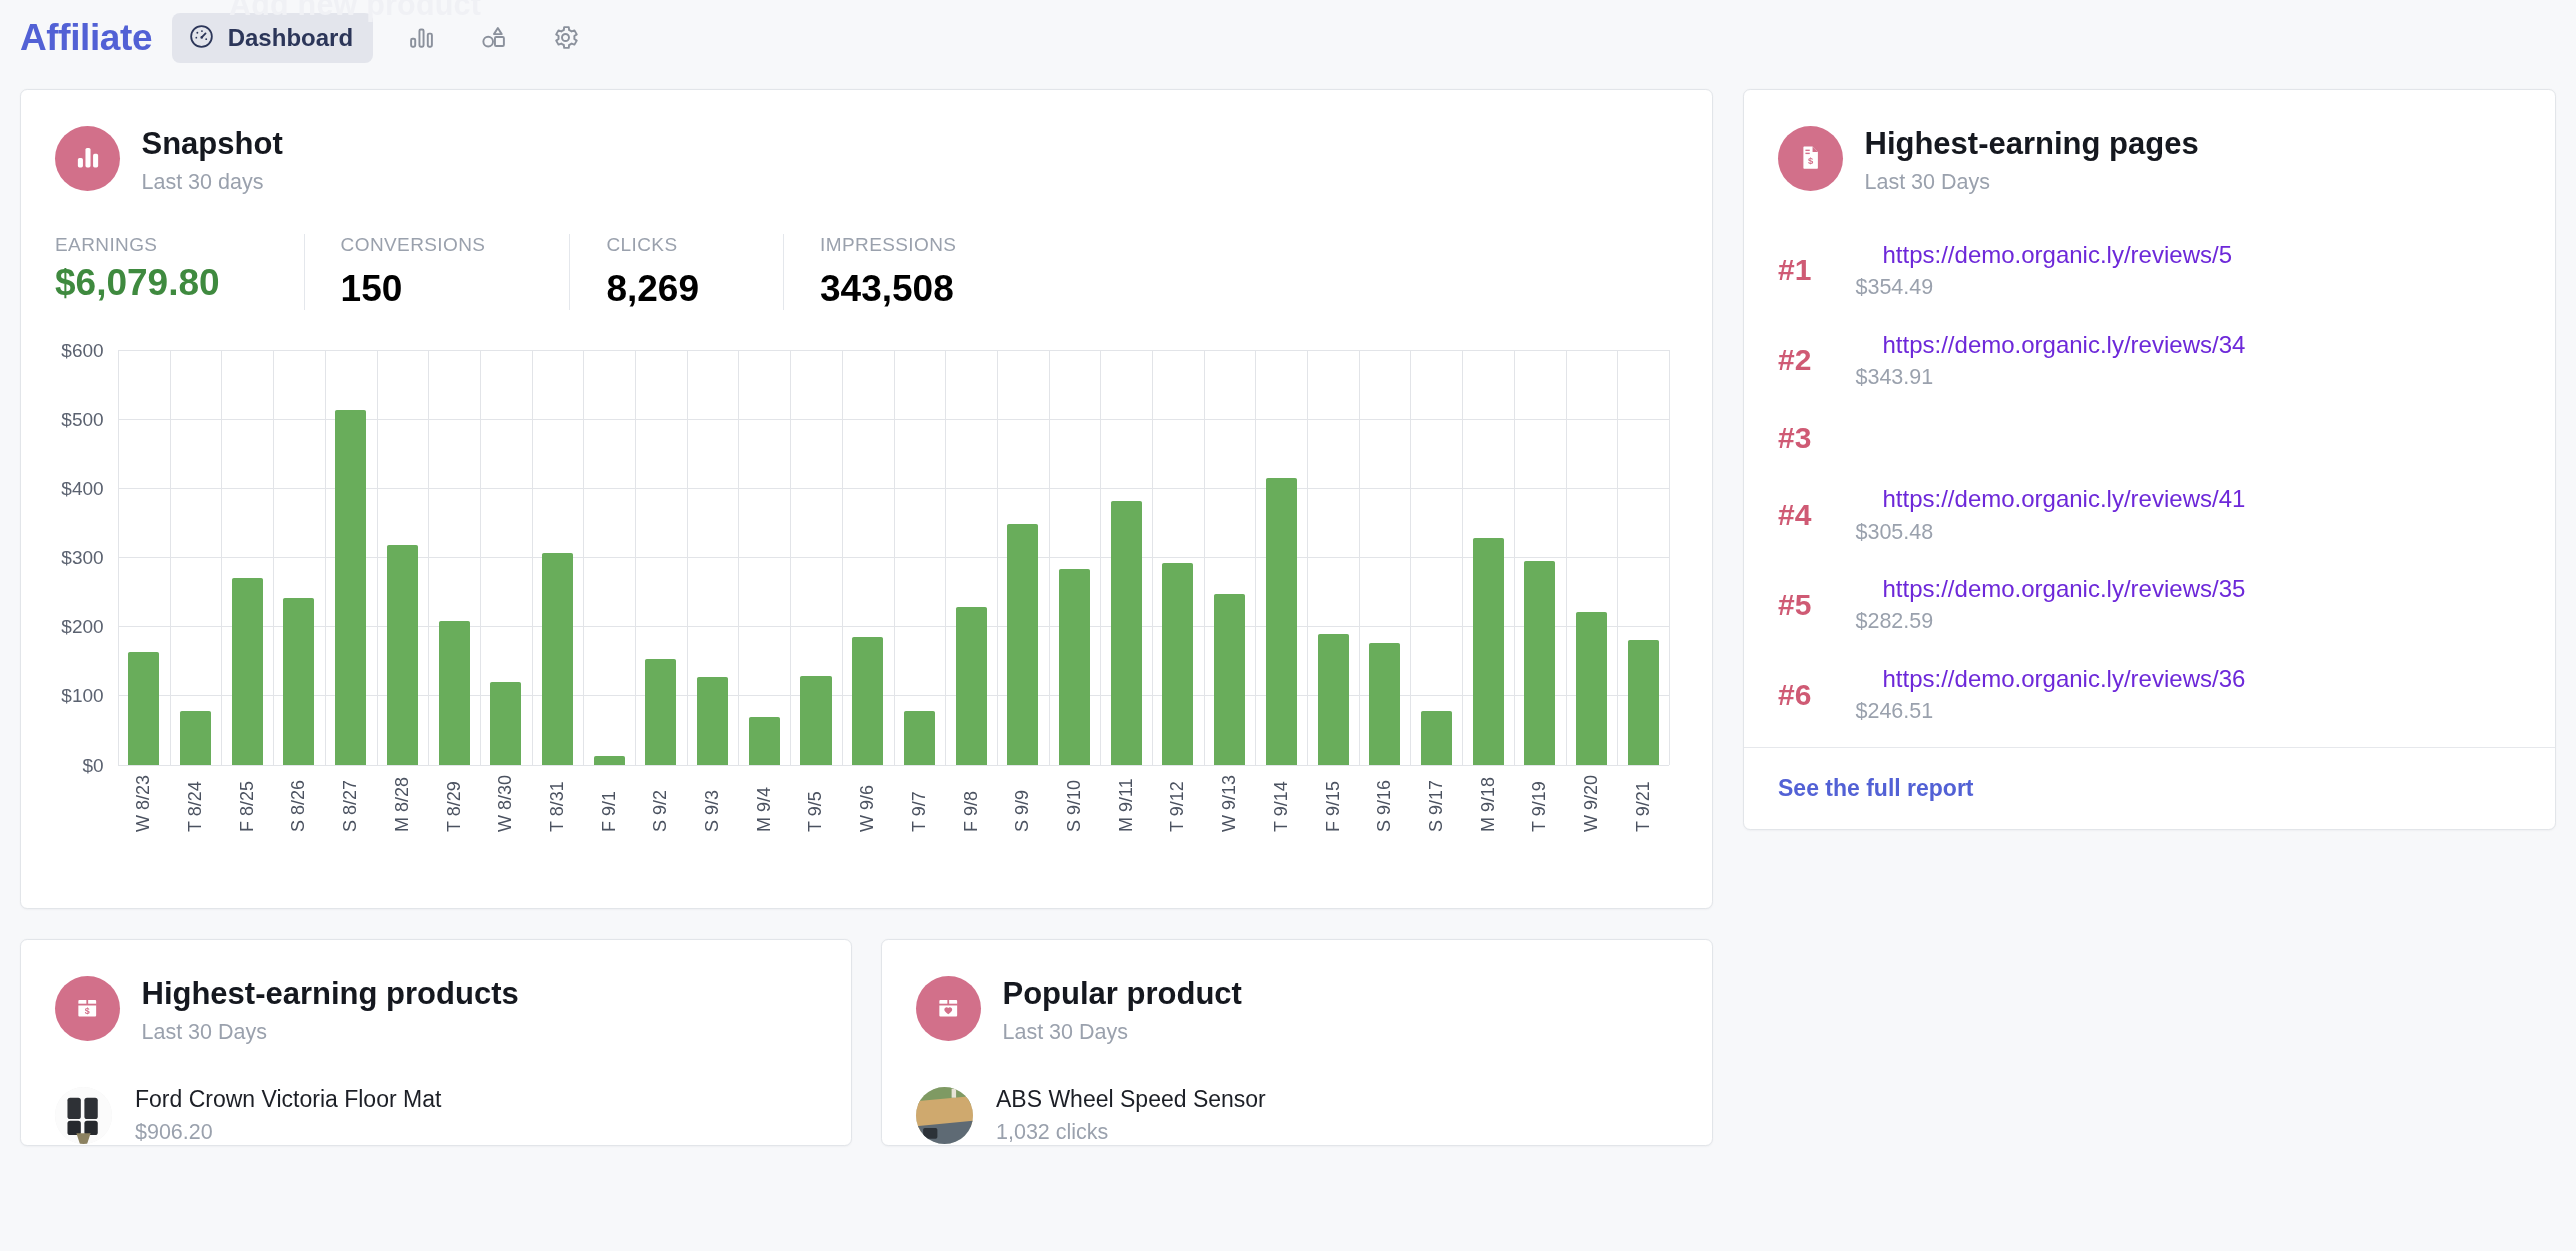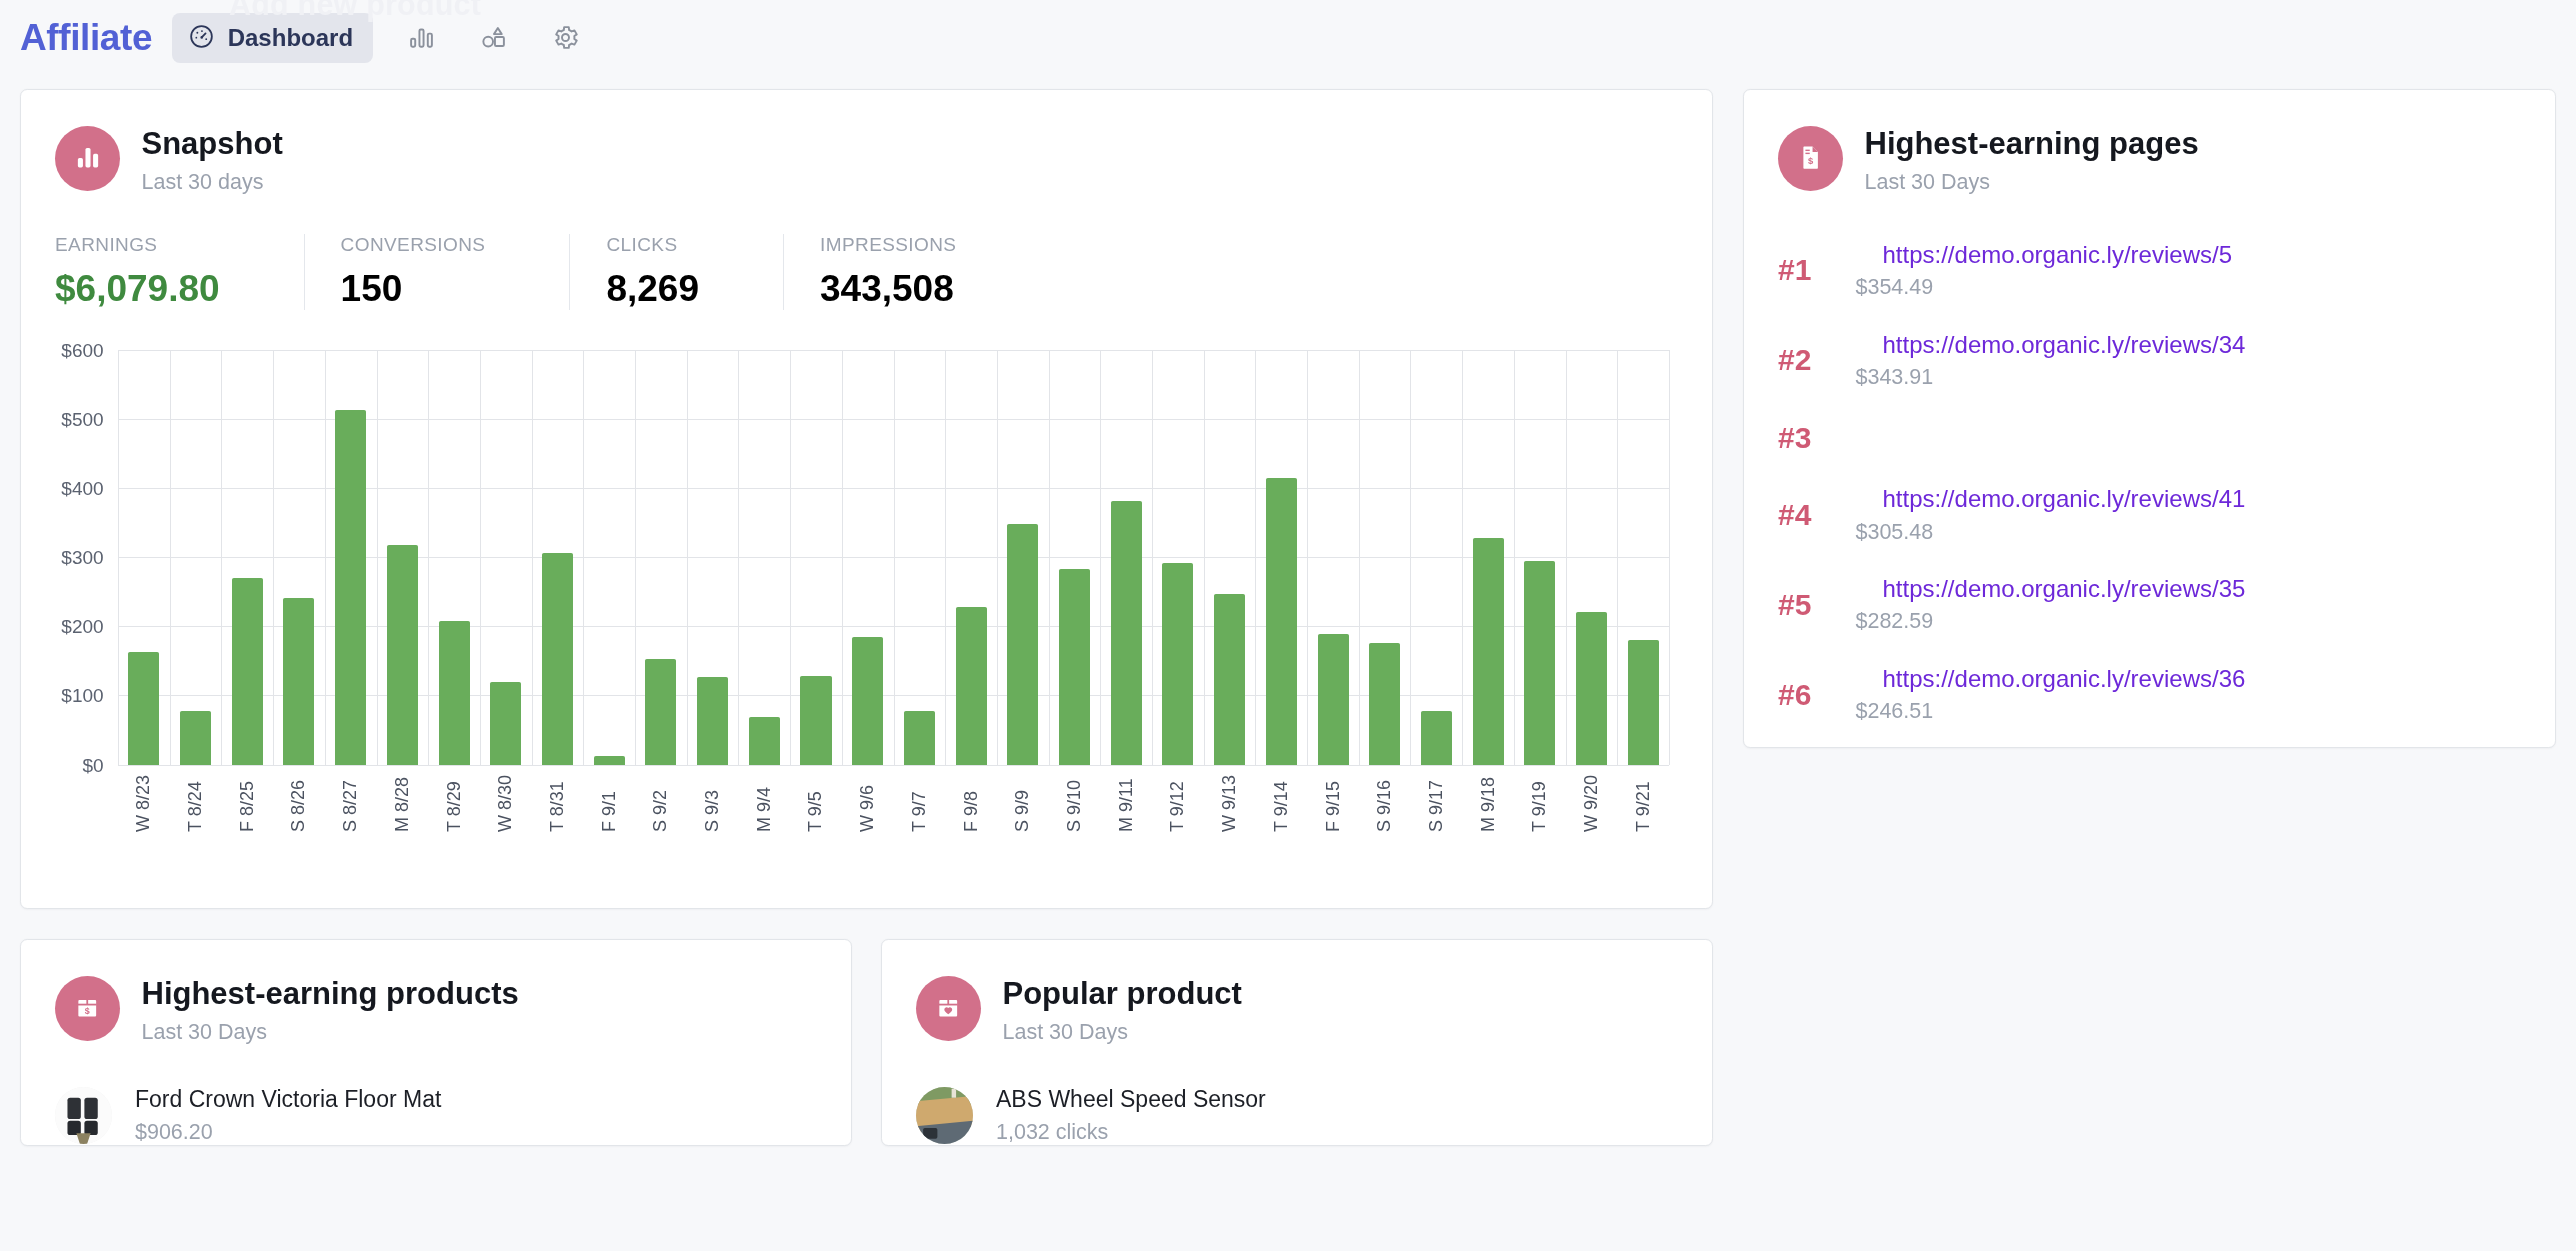--- a/index.html
+++ b/index.html
@@ -69,21 +69,21 @@
   }
   .card-title { font-size: 31px; font-weight: 700; color: #15181f; line-height: 1.15; }
   .card-sub { font-size: 21.5px; color: #9aa1ad; margin-top: 8px; }
 
   
   .metrics { display: flex; margin: 39px 0 0 0; padding: 0 0 0 34px; gap: 32px; }
   .metric { padding-right: 52px; margin-right: 0; min-width: 180px; }
   .metric + .metric { border-left: 0.9px solid #e4e7ec; padding-left: 36px; }
   .metric-label { font-size: 19px; letter-spacing: 0.4px; color: #9aa1ad; font-weight: 400; }
   .metric-value { font-size: 37px; font-weight: 700; color: #000000; margin-top: 11.7px; white-space: nowrap; }
-  .metric-value.earnings { color: #3f8a3f; }
+  .metric-value.earnings { color: #3f8a3f; margin-top: 6px; }
 
   
   .chart-wrap { position: relative; margin: 29px 34px 30.5px 16px; height: 539px; }
   .chart-grid { position: absolute; left: 81px; right: 9px; top: 10.8px; height: 415px; }
   .gridline { position: absolute; left: 0; right: 0; border-top: 0.9px solid #e2e4e8; }
   .vline { position: absolute; top: 0; bottom: 0; border-left: 0.9px solid #e2e4e8; }
   .ytick {
     position: absolute; right: 100%; margin-right: 14.4px;
     transform: translateY(-50%);
     font-size: 19px; color: #5b6270; white-space: nowrap;
@@ -585,17 +585,20 @@
           </div>
           <div class="page-row">
             <div class="page-rank">#6</div>
             <div>
               <div class="page-url">https://demo.organic.ly/reviews/36</div>
               <div class="page-amt">$246.51</div>
             </div>
           </div>
         </div>
 
+      <div class="card-foot">
+        <a class="foot-link">See the full report</a>
+      </div>
     </div>
   </div>
 
 </div>
 
 
 </body></html>

